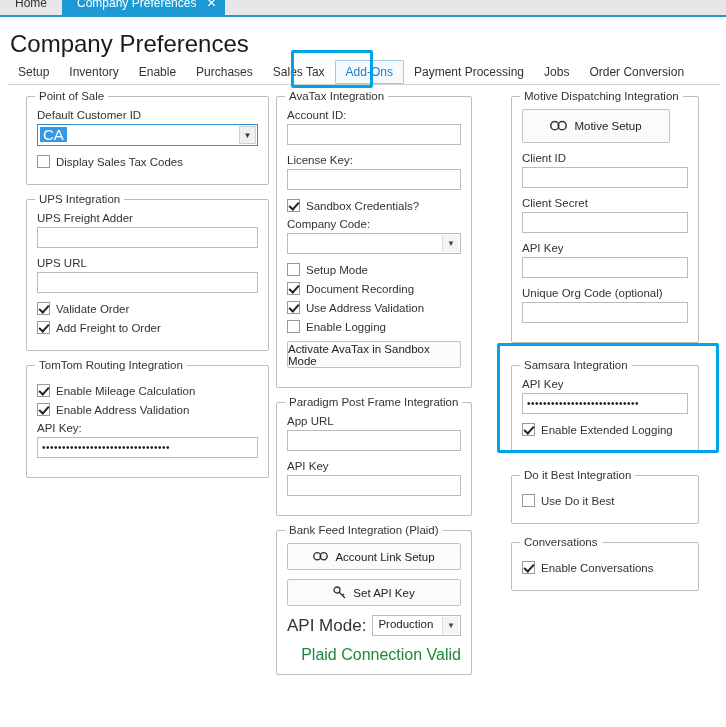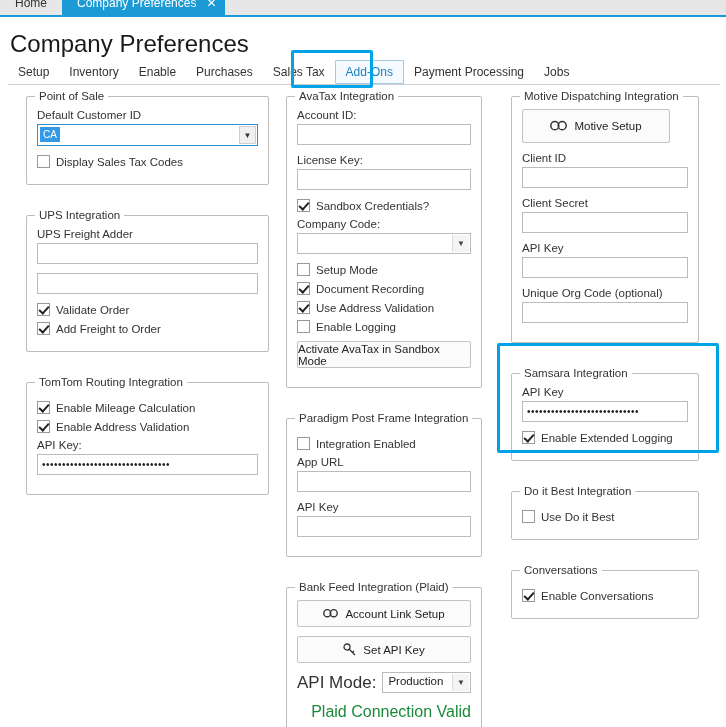--- a/index.html
+++ b/index.html
@@ -101,29 +101,29 @@
     top: 343px; left: 497px;
     width: 222px; height: 110px;
     border: 3px solid #00a2e8;
     border-radius: 2px;
     pointer-events: none;
   }
 
   
   .col { position: absolute; top: 96px; }
   .col1 { left: 26px; width: 243px; }
-  .col2 { left: 286px; width: 196px; }
+  .col2 { left: 276px; width: 196px; }
   .col3 { left: 503px; width: 196px; padding-left: 8px; }
 
   
   .group {
     position: relative;
     border: 1px solid #bdbdbd;
     border-radius: 2px;
-    margin-bottom: 30px;
+    margin-bottom: 14px;
     padding: 12px 10px 10px 10px;
   }
   .group > .legend {
     position: absolute;
     top: -7px; left: 8px;
     background: #ffffff;
     padding: 0 4px;
     font-size: 11.5px;
     color: #333333;
   }
@@ -154,21 +154,21 @@
     height: 22px;
     border: 1px solid #2b8fd0;
     background: #ffffff;
     margin-bottom: 9px;
   }
   .combo .sel {
     position: absolute;
     top: 2px; left: 2px;
     background: #3399e6;
     color: #ffffff;
-    font-size: 10px;
+    font-size: 15px;
     padding: 1px 3px;
     line-height: 13px;
   }
   .combo .arrow {
     position: absolute;
     right: 1px; top: 1px;
     width: 17px; height: 18px;
     background: #f0f0f0;
     border: 1px solid #cfcfcf;
     display: flex; align-items: center; justify-content: center;
@@ -271,20 +271,21 @@
 
   <div class="ribbon">
     <div class="rtab"><span>Setup</span></div>
     <div class="rtab"><span>Inventory</span></div>
     <div class="rtab"><span>Enable</span></div>
     <div class="rtab"><span>Purchases</span></div>
     <div class="rtab"><span>Sales Tax</span></div>
     <div class="rtab selected"><span>Add-Ons</span></div>
     <div class="rtab"><span>Payment Processing</span></div>
     <div class="rtab"><span>Jobs</span></div>
+    <div class="rtab"><span>Order Conversion</span></div>
   </div>
   <div class="ribbon-underline"></div>
 
   <div class="col col1">
 
     <div class="group">
       <div class="legend">Point of Sale</div>
       <label class="fld">Default Customer ID</label>
       <div class="combo">
         <span class="sel">CA</span>
@@ -293,20 +294,21 @@
       <div class="chkrow">
         <span class="cb"></span>
         <span>Display Sales Tax Codes</span>
       </div>
     </div>
 
     <div class="group">
       <div class="legend">UPS Integration</div>
       <label class="fld">UPS Freight Adder</label>
       <div class="input"></div>
+      <label class="fld">UPS URL</label>
       <div class="input"></div>
       <div class="chkrow">
         <span class="cb checked"></span>
         <span>Validate Order</span>
       </div>
       <div class="chkrow">
         <span class="cb checked"></span>
         <span>Add Freight to Order</span>
       </div>
     </div>
@@ -360,24 +362,20 @@
         <span class="cb"></span>
         <span>Enable Logging</span>
       </div>
       <div class="btn" style="margin-top:8px;align-items:center;">
         <span>Activate AvaTax in Sandbox Mode</span>
       </div>
     </div>
 
     <div class="group">
       <div class="legend">Paradigm Post Frame Integration</div>
-      <div class="chkrow">
-        <span class="cb"></span>
-        <span>Integration Enabled</span>
-      </div>
       <label class="fld">App URL</label>
       <div class="input"></div>
       <label class="fld">API Key</label>
       <div class="input"></div>
     </div>
 
     <div class="group">
       <div class="legend">Bank Feed Integration (Plaid)</div>
       <div class="btn">
         <span>

